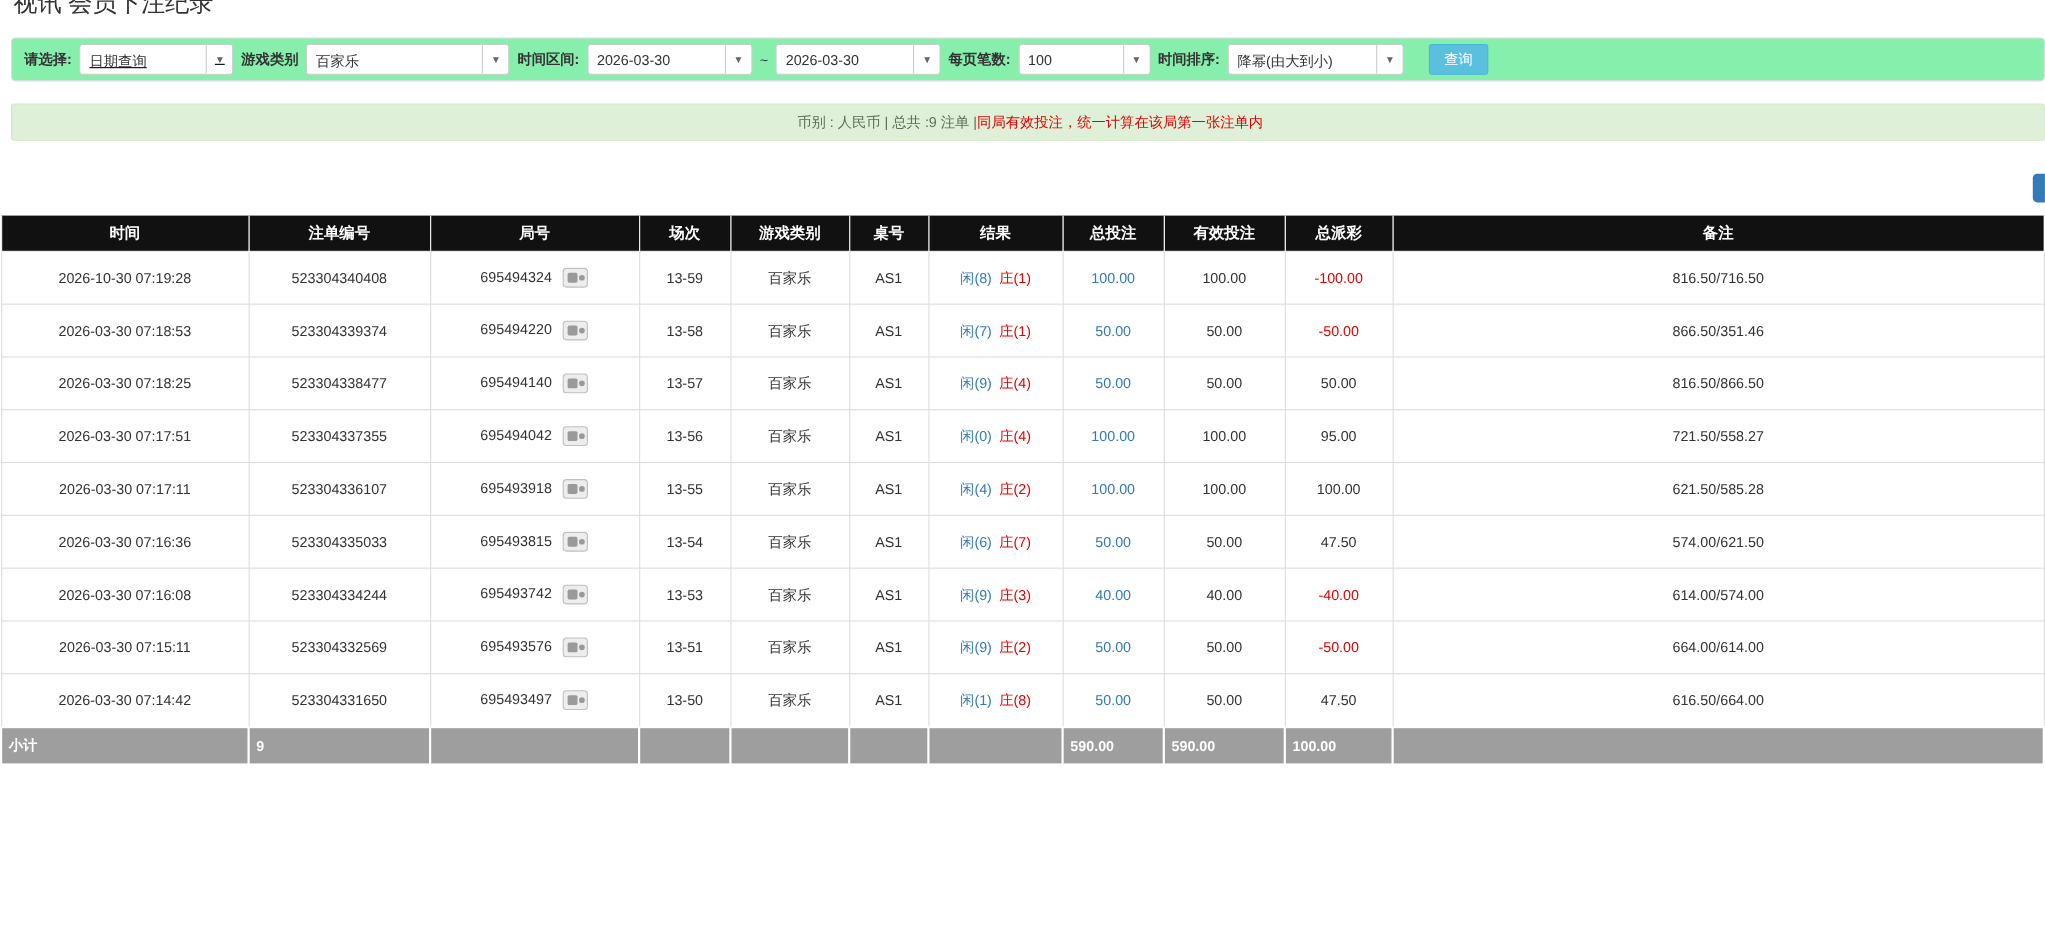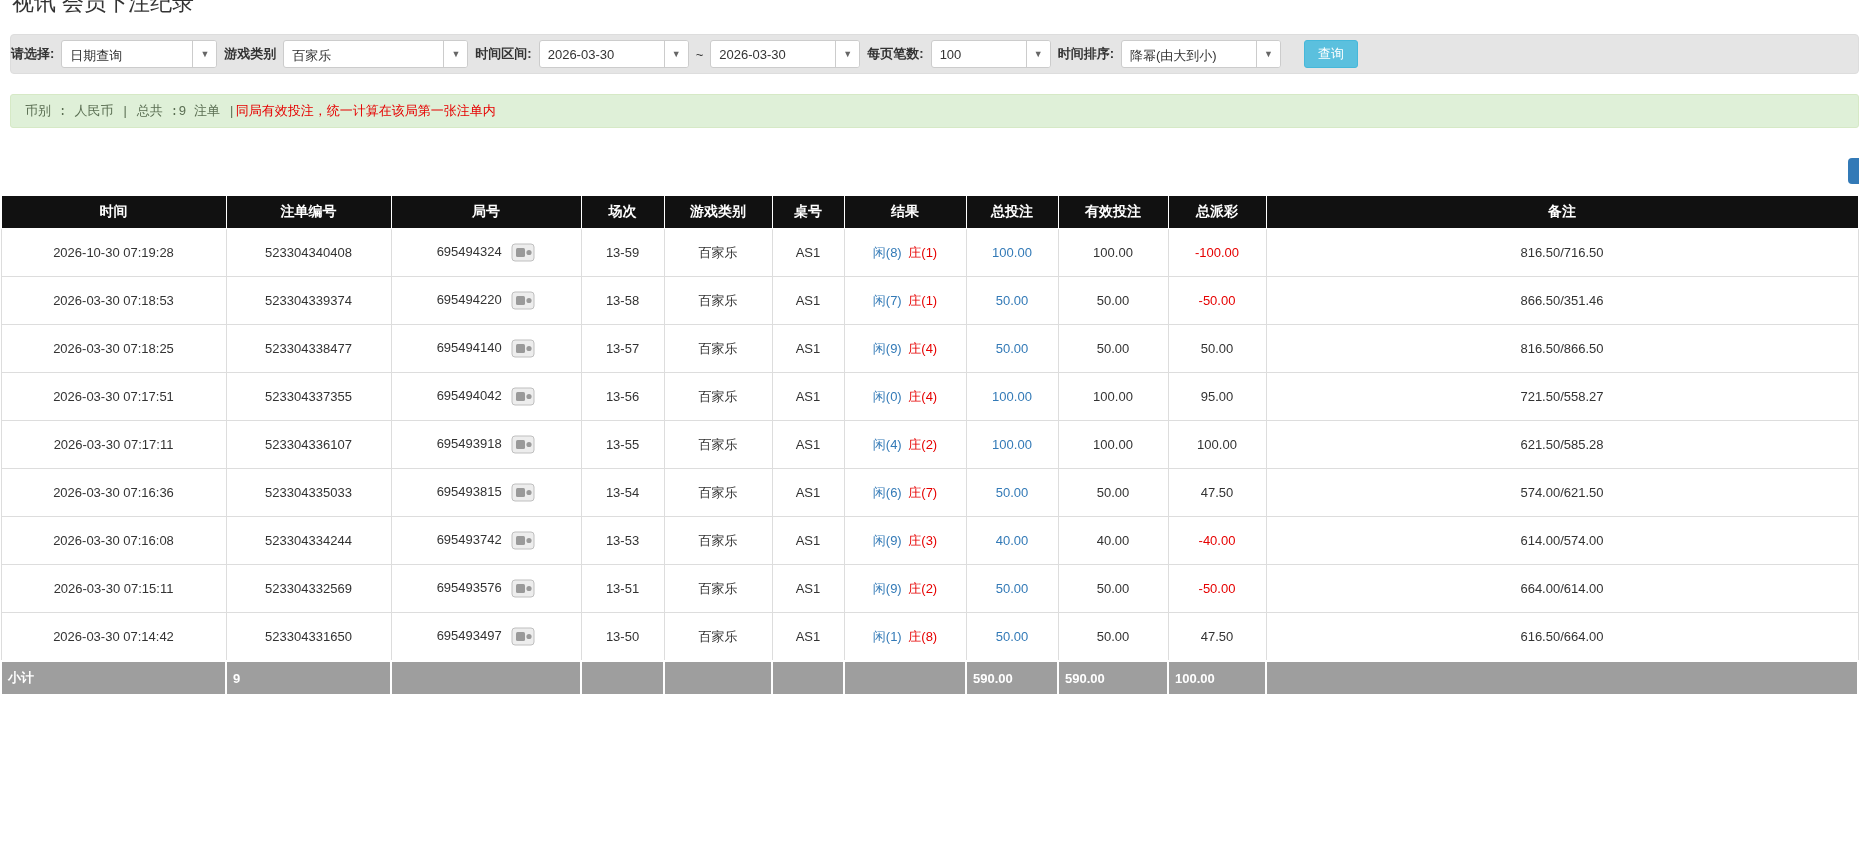--- a/index.html
+++ b/index.html
@@ -8,49 +8,48 @@
     font-family: "Liberation Sans", "DejaVu Sans", sans-serif;
     width: 1859px; height: 841px; overflow: hidden; position: relative;
   }
   .page-title {
     font-size: 22px; color: #333; font-weight: 500;
     margin: -12px 0 0 12px; white-space: nowrap;
   }
   
   .filter-bar {
     margin: 16px 0 0 10px; height: 40px;
-    background: #e5e5e5; border: 1px solid #ddd; border-radius: 4px;
-    display: flex; align-items: center; padding: 0 0; gap: 7px;
+    background: #86efac; border: 1px solid #ddd; border-radius: 4px;
+    display: flex; align-items: center; padding: 0 11px; gap: 7px;
   }
   .flabel { font-size: 13px; font-weight: bold; color: #333; white-space: nowrap; }
   .select {
     display: flex; align-items: stretch; height: 28px;
     background: #fff; border: 1px solid #ccc; border-radius: 3px; overflow: hidden;
   }
   .sel-text { padding: 6px 8px 0 8px; font-size: 13px; color: #333; flex: 1; white-space: nowrap; overflow: hidden; }
   .caret-btn {
     width: 24px; border-left: 1px solid #ccc; background: #fff;
     display: flex; align-items: center; justify-content: center;
     color: #666; font-size: 9px; cursor: pointer; flex: none;
   }
-  .w-select { width: 156px; } .w-game { width: 185px; } .w-date { width: 150px; }
+  .w-select { width: 140px; text-decoration: underline; } .w-game { width: 185px; } .w-date { width: 150px; }
   .w-pp { width: 120px; } .w-sort { width: 160px; }
   .tilde { font-size: 13px; color: #333; }
   .btn-query {
     height: 28px; padding: 0 13px; margin-left: 16px;
     background: #5bc0de; border: 1px solid #46b8da; border-radius: 3px;
     color: #fff; font-size: 13px; cursor: pointer;
   }
   
   .summary-bar {
     margin: 20px 0 0 10px; height: 34px;
     background: #dff0d8; border: 1px solid #d6e9c6; border-radius: 3px;
-    display: flex; align-items: center; justify-content: flex-start;
+    display: flex; align-items: center; justify-content: center;
     padding: 0 10px 0 14px;
-    font-family: Liberation Mono, monospace;
   }
   .sum-left  { font-size: 13px; color: #5a6e52; }
   .sum-right { font-size: 13px; color: #e60000; }
   
   .toolbar-row { height: 26px; margin-top: 30px; display: flex; justify-content: flex-end; }
   .partial-btn { width: 11px; height: 26px; background: #337ab7; border-radius: 4px 0 0 4px; cursor: pointer; }
   
   table.records { width: 100%; border-collapse: collapse; margin-top: 12px; table-layout: fixed; }
   .records th {
     background: #111; color: #fff; font-size: 14px; font-weight: bold;

